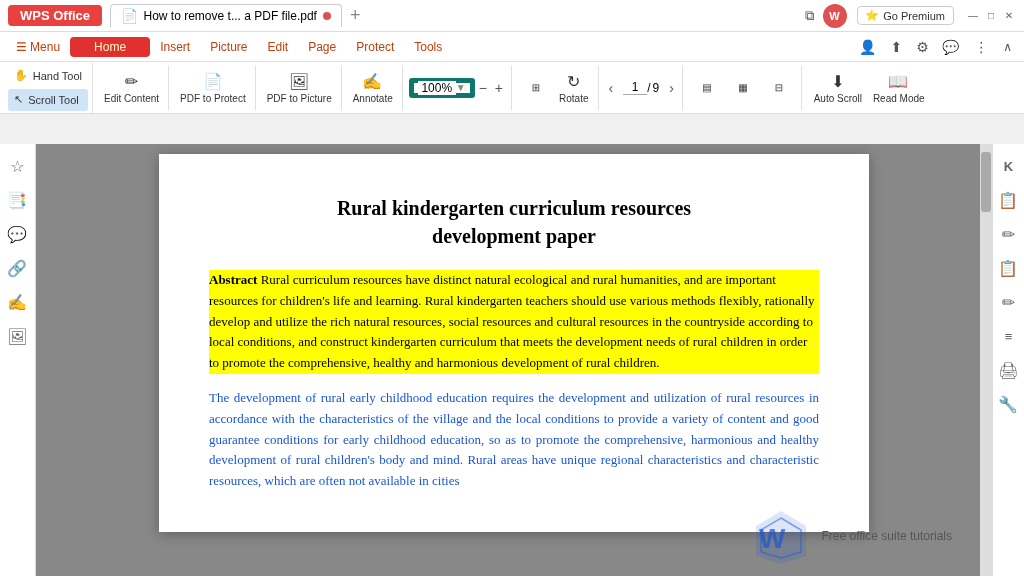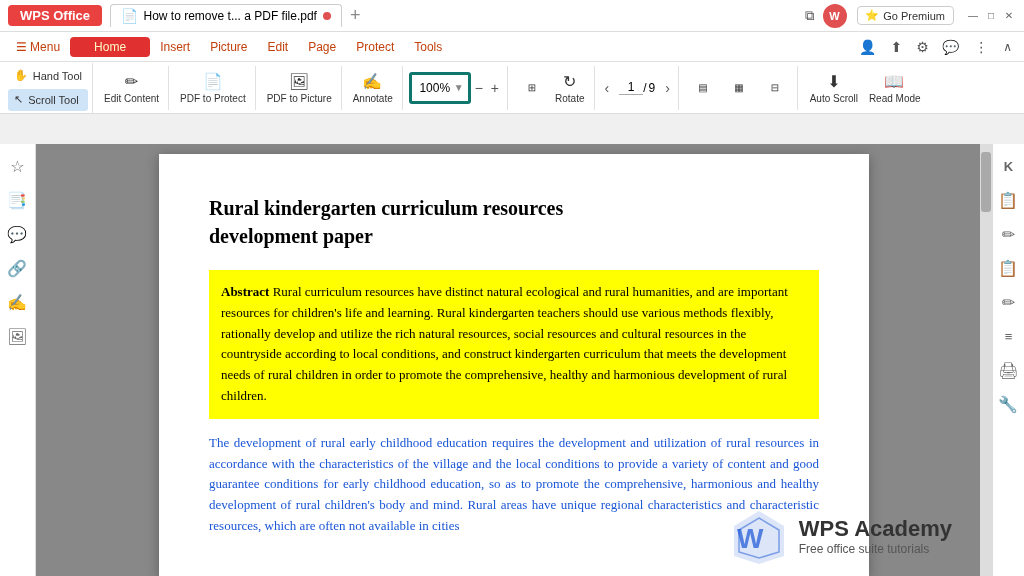--- a/index.html
+++ b/index.html
@@ -156,23 +156,23 @@
     .hand-select-group {
       display: flex;
       flex-direction: column;
       gap: 2px;
       padding: 2px 4px;
       border-right: 1px solid #e0e0e0;
     }
     .zoom-input-wrap {
       display: flex;
       align-items: center;
-      border: 3px solid #0f766e;
+      border: 5px solid #0f766e;
       border-radius: 3px;
-      height: 32px;
+      height: 20px;
       padding: 0 4px;
       font-size: 12px;
       background: #fff;
     }
     .zoom-input { width: 38px; border: none; outline: none; font-size: 12px; text-align: center; }
     .zoom-drop { font-size: 10px; color: #888; cursor: pointer; }
     .nav-btn { background: none; border: none; cursor: pointer; font-size: 14px; color: #555; padding: 2px 4px; }
     .page-display {
       display: flex;
       align-items: center;
@@ -260,30 +260,30 @@
       width: 710px;
       background: #fff;
       padding: 40px 50px;
       box-shadow: 0 2px 12px rgba(0,0,0,0.3);
       font-family: 'Times New Roman', Times, serif;
       font-size: 13px;
       line-height: 1.6;
       color: #000;
     }
     .pdf-title {
-      text-align: left;
+      text-align: center;
       font-size: 20px;
       font-weight: bold;
       margin-bottom: 20px;
       line-height: 1.4;
     }
     .pdf-highlight {
       background: #ffff00;
       display: block;
-      padding: 12px;
+      padding: 0;
       margin-bottom: 14px;
     }
     .pdf-abstract-label { font-weight: bold; }
     .pdf-keywords-label { font-weight: bold; }
     .pdf-body { text-align: justify; color: #1a56d6; margin-top: 8px; }
 
     
     #wps-academy {
       position: absolute;
       bottom: 10px;
@@ -487,17 +487,16 @@
     <div id="scroll-thumb"></div>
   </div>
 
   <div id="wps-academy">
     <svg class="wps-logo-mark" viewBox="0 0 60 60" xmlns="http://www.w3.org/2000/svg">
       <polygon points="30,5 55,20 55,50 30,58 5,50 5,20" fill="#1a56d6" opacity="0.15"></polygon>
       <text x="8" y="42" font-size="28" font-weight="bold" fill="#1a56d6" opacity="0.7">W</text>
       <polygon points="30,12 50,24 50,46 30,52 10,46 10,24" fill="none" stroke="#1a56d6" stroke-width="1.5" opacity="0.5"></polygon>
     </svg>
     <div class="academy-text">
-      <span class="academy-title">WPS Academy</span>
       <span class="academy-sub">Free office suite tutorials</span>
     </div>
   </div>
 </div>
 
 </body></html>

